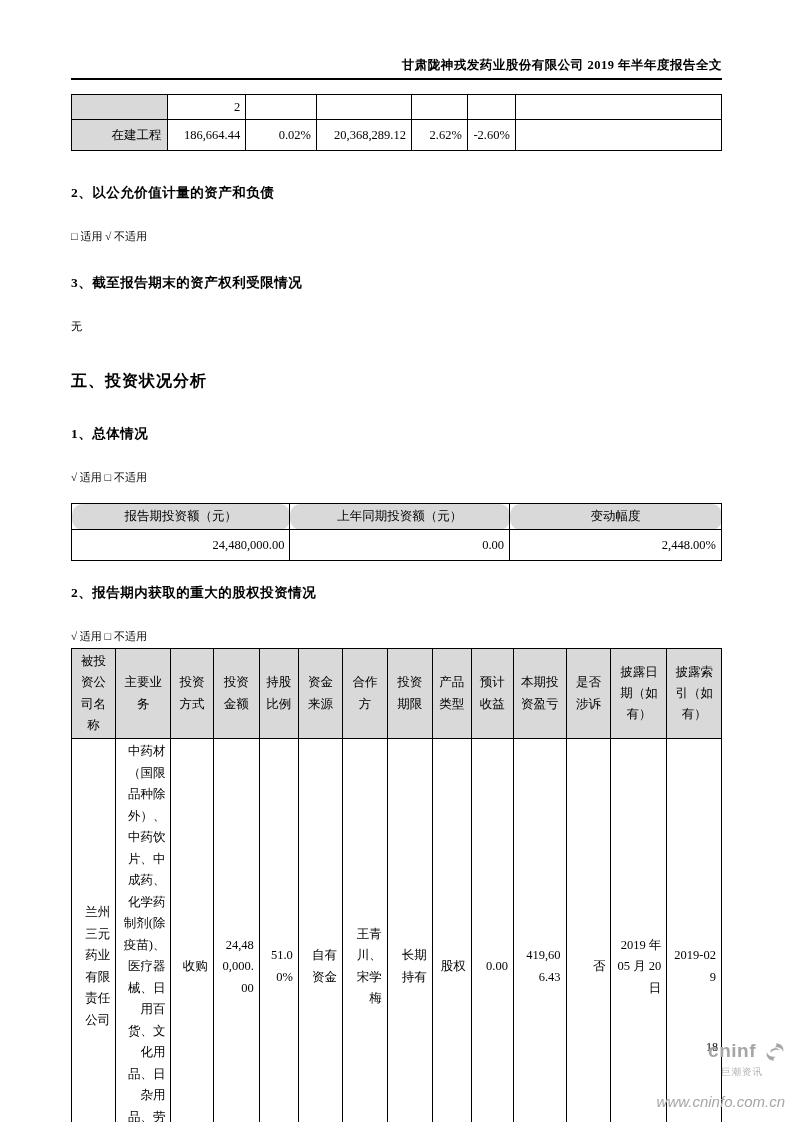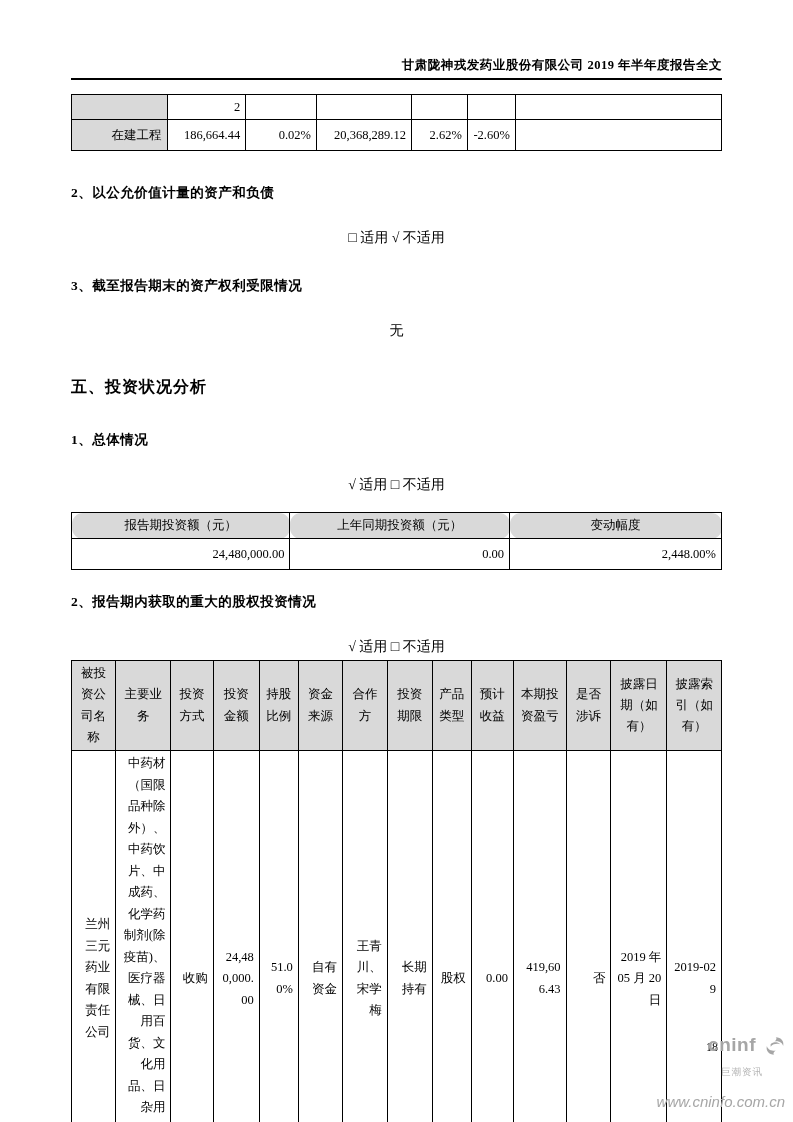--- a/index.html
+++ b/index.html
@@ -52,21 +52,21 @@
   .tbl-construction { margin-top: 14px; }
   .tbl-construction tr.r0 td { height: 25px; }
   .tbl-construction tr.r1 td { height: 31px; }
 
   .h-sub {
     margin-top: 33px;
     font-size: 13.5px;
     font-weight: bold;
     letter-spacing: 0.5px;
   }
-  .body-line { margin-top: 27px; font-size: 14px; text-align: center; }
+  .body-line { margin-top: 27px; font-size: 11px; }
   .h-main {
     margin-top: 37px;
     font-size: 16px;
     font-weight: bold;
     letter-spacing: 1px;
   }
   .tbl-summary { margin-top: 18px; }
   .tbl-summary tr.hr th { height: 26px; border-radius: 11px; }
   .tbl-summary tr.vr td { height: 31px; }
 
@@ -94,21 +94,21 @@
     bottom: 12px;
     width: 130px;
     text-align: right;
     color: #a6a6a6;
     font-family: "Liberation Sans", "DejaVu Sans", sans-serif;
     line-height: 1.1;
   }
   .cninfo-top { display: flex; align-items: center; justify-content: flex-end; gap: 9px; }
   .cninfo-brand { font-size: 19px; font-weight: bold; letter-spacing: 0.5px; color: #a6a6a6; }
   .cninfo-swirl { width: 20px; height: 20px; }
-  .cninfo-cn { font-size: 9.5px; color: #b3b3b3; margin-top: 11px; margin-right: 22px; letter-spacing: 1px; }
+  .cninfo-cn { font-size: 9.5px; color: #b3b3b3; margin-top: 5px; margin-right: 22px; letter-spacing: 1px; }
   .cninfo-url { font-size: 15px; color: #a6a6a6; margin-top: 16px; font-style: italic; }
 </style>
 </head>
 <body>
 
 <div class="page">
   <div class="content">
 
     <div class="report-header">甘肃陇神戎发药业股份有限公司 2019 年半年度报告全文</div>
 

